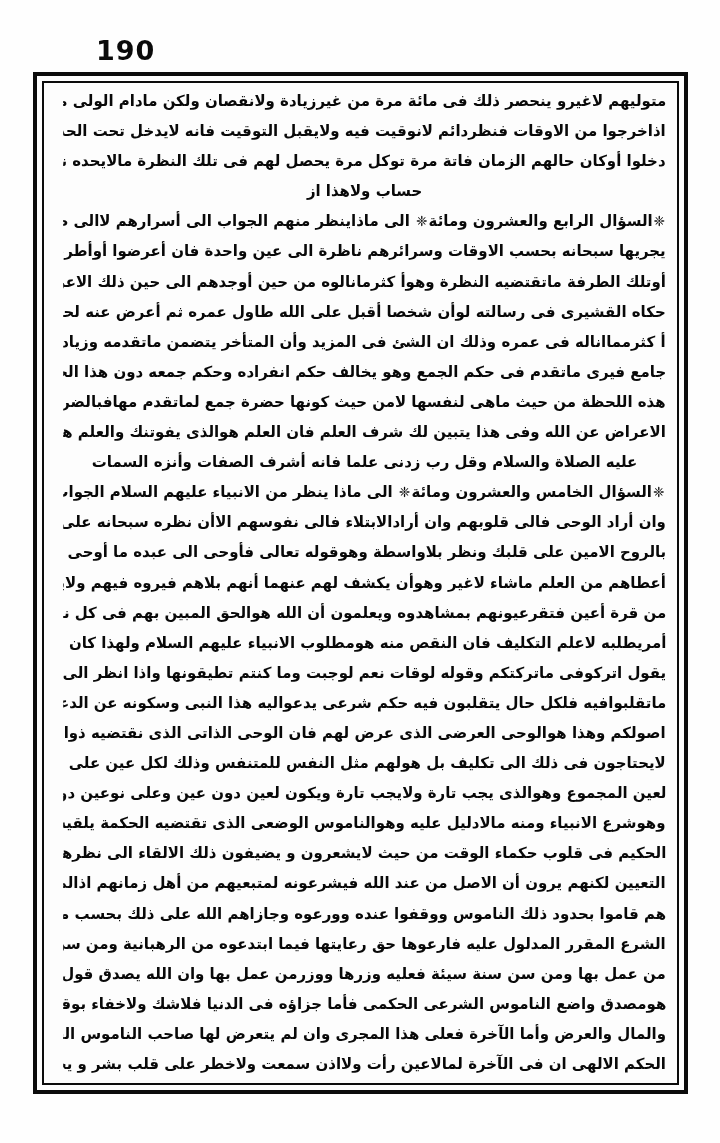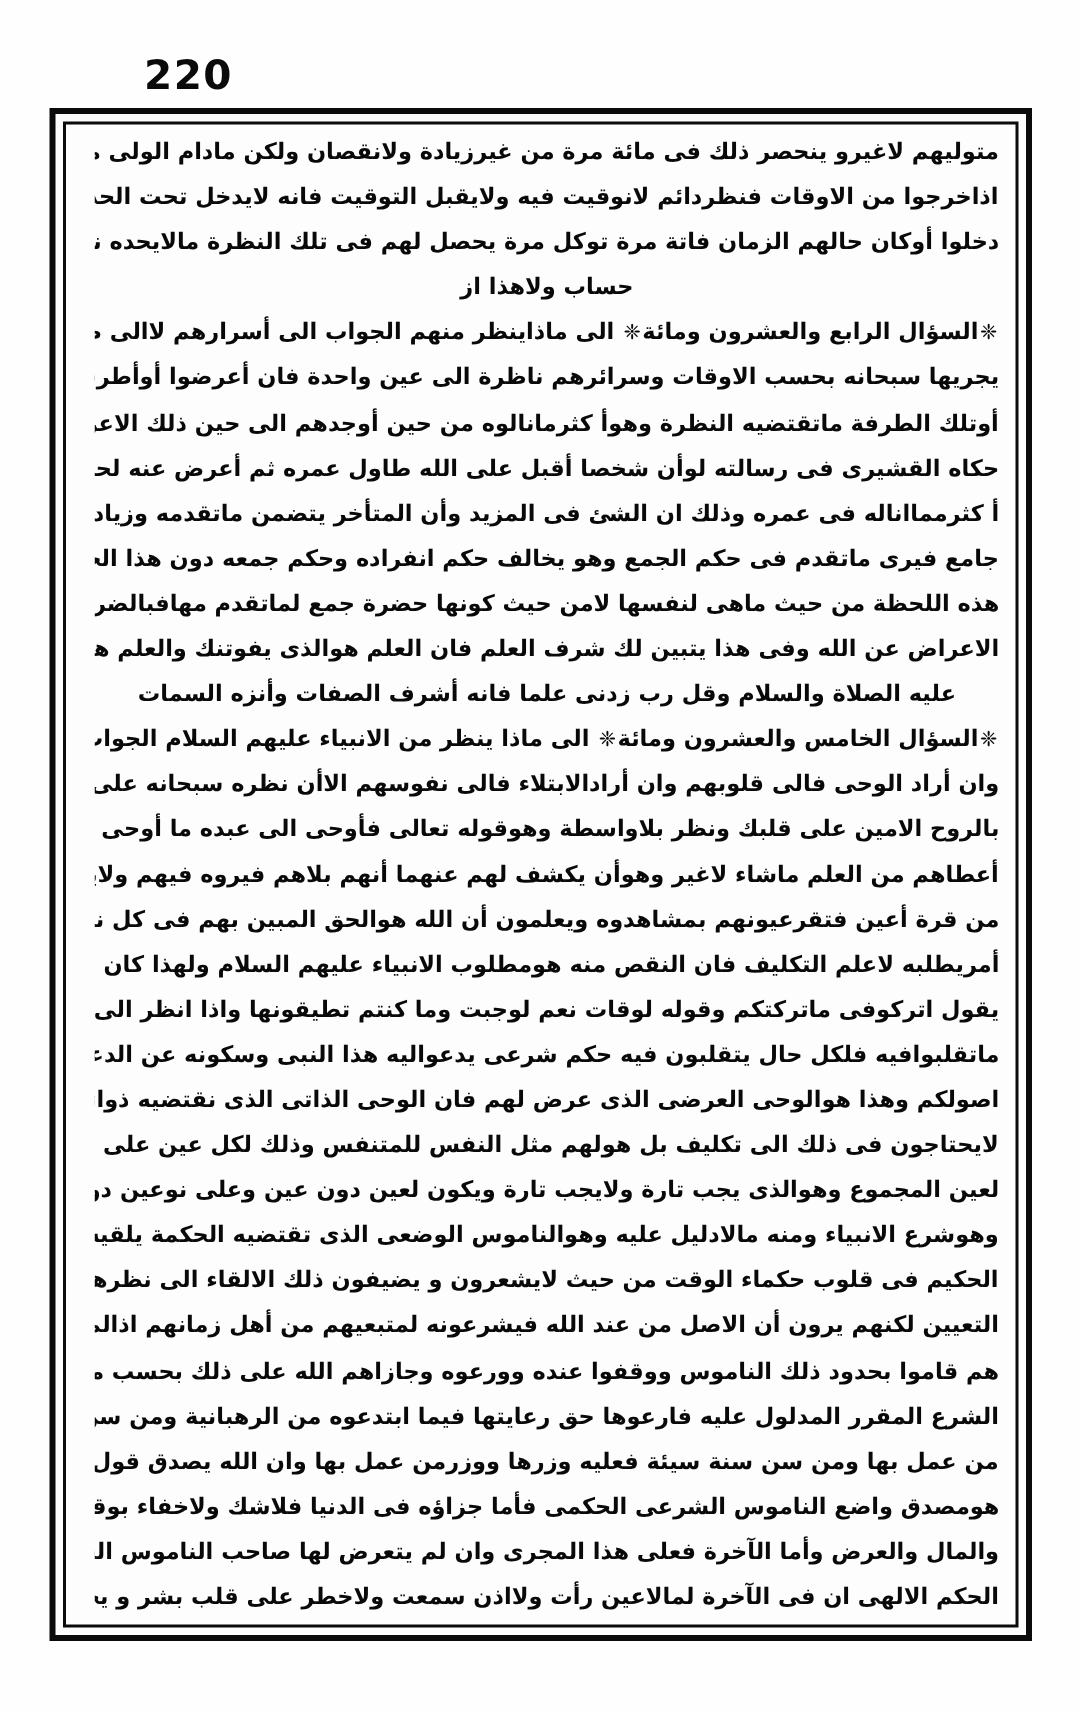--- a/index.html
+++ b/index.html
@@ -118,21 +118,21 @@
   .heading-text {
     font-weight: 700;
   }
 </style>
 </head>
 <body>
 
 <div class="page">
 
   <div class="page-number-row">
-    <div class="page-number">220</div>
+    <div class="page-number">190</div>
   </div>
 
   <div class="frame-outer">
     <div class="frame-inner"></div>
   </div>
 
   <div class="text-column" id="text-column">
       <div class="line">متوليهم لاغيرو ينحصر ذلك فى مائة مرة من غيرزيادة ولانقصان ولكن مادام الولى مظروفا اليوم وأ مانظره للاولياء</div>
       <div class="line">اذاخرجوا من الاوقات فنظردائم لانوقيت فيه ولايقبل التوقيت فانه لايدخل تحت الحدود لاالمغايرة ولاالتمييز فاذا</div>
       <div class="line">دخلوا أوكان حالهم الزمان فاتة مرة توكل مرة يحصل لهم فى تلك النظرة مالايحده نوقت فهو عطاء الهى من غير</div>

